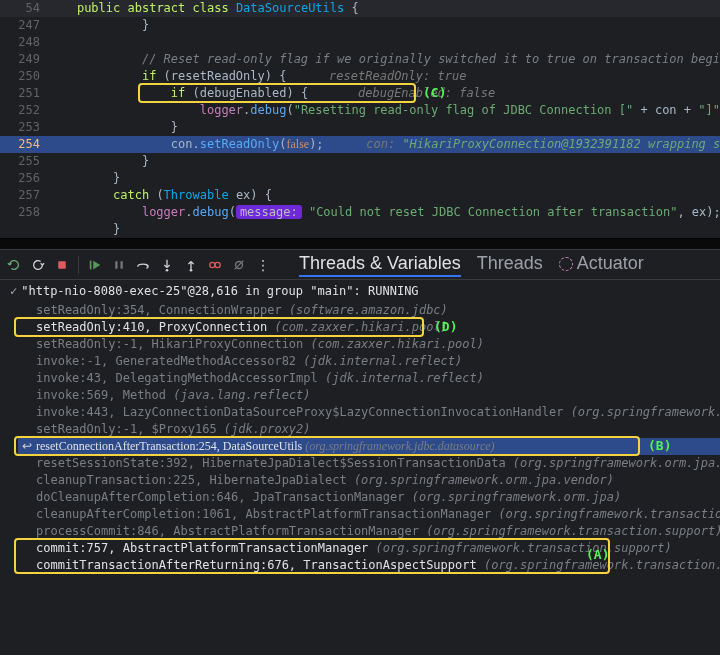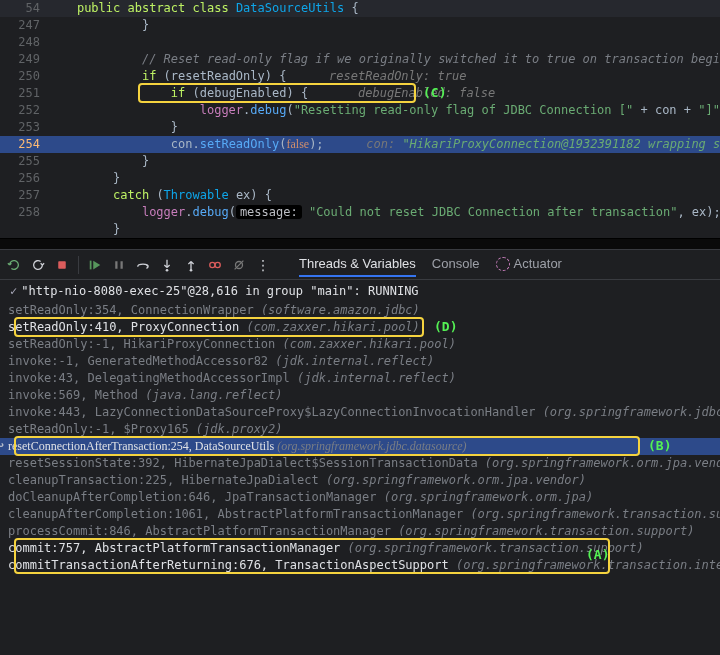--- a/index.html
+++ b/index.html
@@ -51,21 +51,21 @@
     pointer-events: none;
   }
   .label {
     position: absolute;
     color: #54f054;
     font-weight: bold;
     font-size: 13px;
     font-style: normal;
   }
   .msg-pill {
-    background: #000000;
+    background: #6d28d9;
     color: #bcbec4;
     border-radius: 3px;
     padding: 0 4px;
     font-style: normal;
   }
   
   .divider {
     height: 12px;
     background: #0a0a0a;
     border-top: 1px solid #000;
@@ -91,21 +91,21 @@
     color: #ced0d6;
   }
   .tb-sep { width: 1px; height: 18px; background: #393b40; }
   .tabs {
     display: flex;
     gap: 16px;
     margin-left: 20px;
   }
   .tab {
     font-family: -apple-system, 'Segoe UI', sans-serif;
-    font-size: 13px;
+    font-size: 18px;
     color: #9da0a8;
     height: 24px;
     display: flex;
     align-items: center;
     border-bottom: 2px solid transparent;
   }
   .tab.active { color: #dfe1e5; border-bottom-color: #3574f0; }
   .actuator-icon {
     width: 14px; height: 14px;
     border: 1.5px dashed #c77dbb;
@@ -119,21 +119,21 @@
     color: #dfe1e5;
     font-size: 12px;
     white-space: pre;
     display: flex;
     align-items: center;
   }
   .check { color: #aab; margin-right: 4px; }
   
   .frames {
     position: relative;
-    padding-left: 8px;
+    padding-left: 36px;
   }
   .frame {
     height: 17px;
     line-height: 17px;
     white-space: pre;
     overflow: hidden;
   }
   .frame-name { color: #dfe1e5; }
   .frame-pkg { color: #7a7e85; font-style: italic; }
   .frame.dim .frame-name { color: #7a7e85; }
@@ -267,21 +267,21 @@
       </span>
     <span class="tb-icon">
         <svg viewBox="0 0 16 16" width="14" height="14">
           <circle cx="8" cy="8" r="4" fill="none" stroke="#787878" stroke-width="1.5"></circle>
           <line x1="3" y1="13" x2="13" y2="3" stroke="#787878" stroke-width="1.5"></line>
         </svg>
       </span>
     <span class="tb-icon" style="font-size:14px">⋮</span>
     <div class="tabs">
       <div class="tab active">Threads &amp; Variables</div>
-      <div class="tab">Console</div>
+      <div class="tab">Threads</div>
       <div class="tab">
           <span class="actuator-icon"></span>
           <span>Actuator</span>
         </div>
     </div>
   </div>
 
   <div class="thread-header">
     <span class="check">✓</span><span>"http-nio-8080-exec-25"@28,616 in group "main": RUNNING</span>
   </div>

